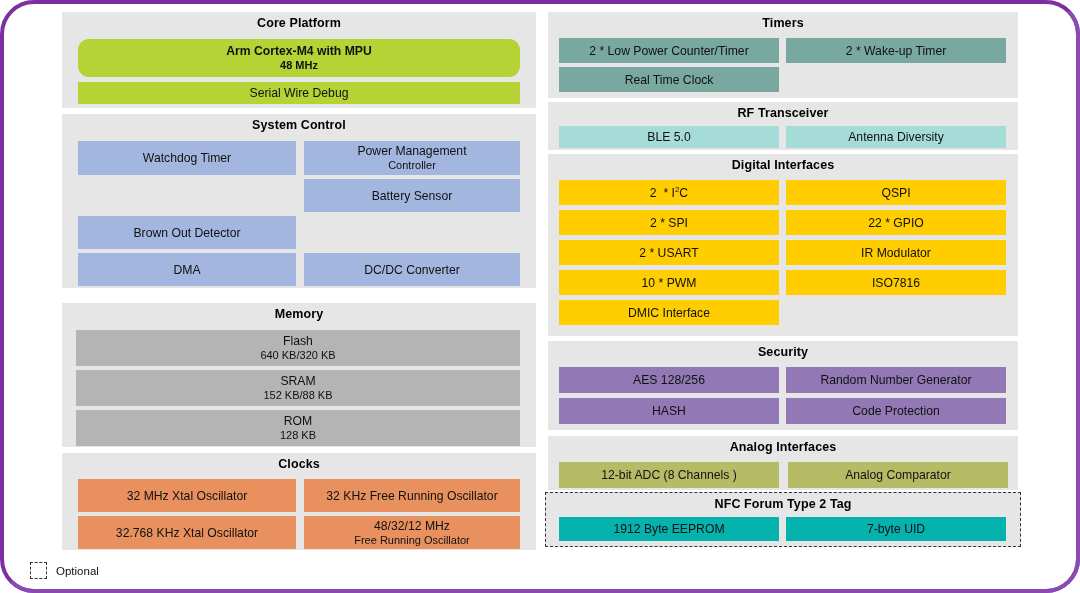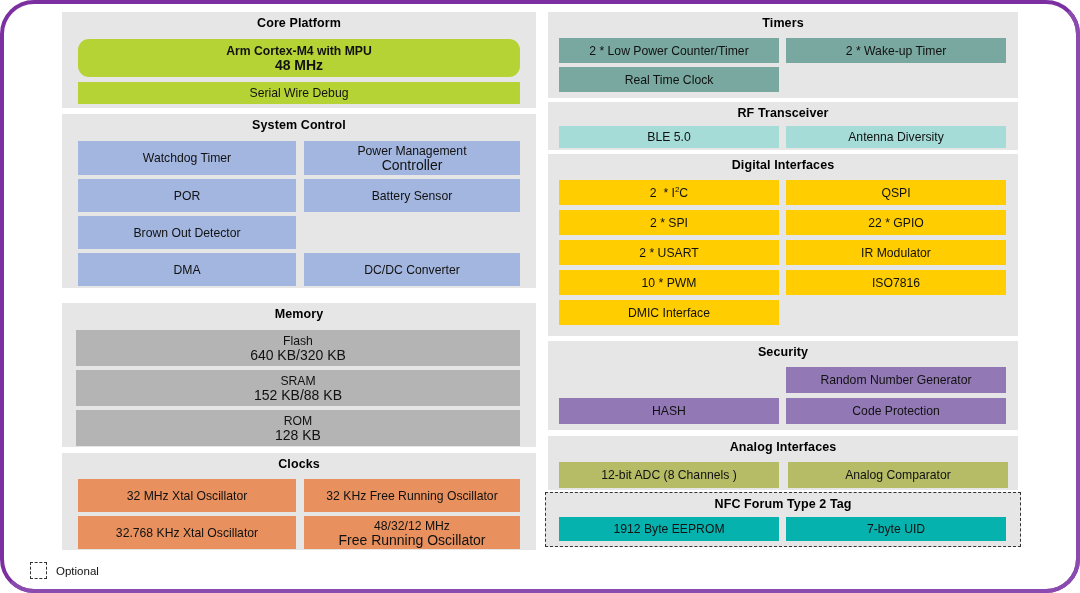--- a/index.html
+++ b/index.html
@@ -15,21 +15,21 @@
   .canvas{position:absolute;left:0;top:0;width:1080px;height:593px;}
 
   .group{position:absolute;background:#e6e6e6;box-sizing:border-box;}
   .gtitle{text-align:center;font-weight:bold;font-size:12.5px;line-height:15px;
           padding-top:4px;letter-spacing:.1px;}
   .blocks{position:absolute;left:0;right:0;top:20px;bottom:0;}
 
   .blk{position:absolute;box-sizing:border-box;display:flex;flex-direction:column;
        align-items:center;justify-content:center;text-align:center;
        font-size:12.2px;line-height:14px;color:#111;}
-  .blk .l2{font-size:14px;line-height:14px;}
+  .blk .l2{font-size:11px;line-height:14px;}
   .blk.b{font-weight:bold;border-radius:11px;}
 
   .c-green{background:#b5d334;}
   .c-blue{background:#a3b6e0;}
   .c-gray{background:#b4b4b4;}
   .c-orange{background:#e8915f;}
   .c-teal{background:#78a89f;}
   .c-cyan{background:#a6dcd8;}
   .c-yellow{background:#ffcd00;}
   .c-purple{background:#9279b5;}
@@ -67,23 +67,20 @@
   <div class="group" style="left:62px;top:114px;width:474px;height:174px;">
     <div class="gtitle">System Control</div>
     <div class="blocks">
       <div class="blk c-blue" style="left:16px;top:7px;width:218px;height:34px;">
         <span>Watchdog Timer</span>
       </div>
       <div class="blk c-blue" style="left:242px;top:7px;width:216px;height:34px;">
         <span>Power Management</span>
         <span class="l2">Controller</span>
       </div>
-      <div class="blk c-blue" style="left:16px;top:45px;width:218px;height:33px;">
-        <span>POR</span>
-      </div>
       <div class="blk c-blue" style="left:242px;top:45px;width:216px;height:33px;">
         <span>Battery Sensor</span>
       </div>
       <div class="blk c-blue" style="left:16px;top:82px;width:218px;height:33px;">
         <span>Brown Out Detector</span>
       </div>
       <div class="blk c-blue" style="left:16px;top:119px;width:218px;height:33px;">
         <span>DMA</span>
       </div>
       <div class="blk c-blue" style="left:242px;top:119px;width:216px;height:33px;">
@@ -185,20 +182,23 @@
       </div>
       <div class="blk c-yellow" style="left:11px;top:126px;width:220px;height:25px;">
         <span>DMIC Interface</span>
       </div>
     </div>
   </div>
 
   <div class="group" style="left:548px;top:341px;width:470px;height:89px;">
     <div class="gtitle">Security</div>
     <div class="blocks">
+      <div class="blk c-purple" style="left:11px;top:6px;width:220px;height:26px;">
+        <span>AES 128/256</span>
+      </div>
       <div class="blk c-purple" style="left:238px;top:6px;width:220px;height:26px;">
         <span>Random Number Generator</span>
       </div>
       <div class="blk c-purple" style="left:11px;top:37px;width:220px;height:26px;">
         <span>HASH</span>
       </div>
       <div class="blk c-purple" style="left:238px;top:37px;width:220px;height:26px;">
         <span>Code Protection</span>
       </div>
     </div>

